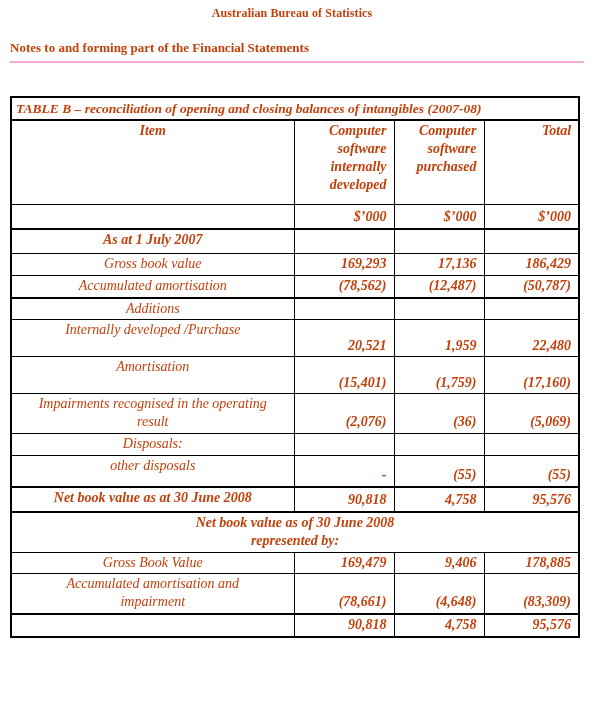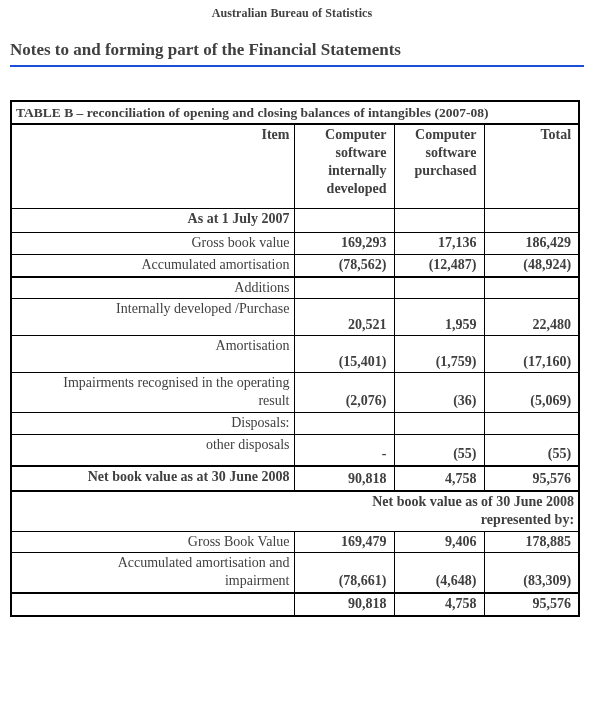--- a/index.html
+++ b/index.html
@@ -1,39 +1,39 @@
 <!DOCTYPE html>
 <html><head>
 <meta charset="utf-8">
 <style>
   html,body{margin:0;padding:0;background:#fff;}
   .sheet{
     position:relative;width:584px;height:711px;background:#ffffff;
-    font-family:"Liberation Serif","DejaVu Serif",serif;color:#404040;overflow:hidden;
+    font-family:"Liberation Serif","DejaVu Serif",serif;color:#c2410c;overflow:hidden;
   }
   .page-title{
     padding-top:6px;text-align:center;font-size:12px;font-weight:bold;letter-spacing:.1px;
   }
   .subtitle{
-    margin:19px 0 0 10px;width:582px;font-size:17px;font-weight:bold;
-    padding-bottom:5px;border-bottom:2px solid #1d4ed8;
+    margin:19px 0 0 10px;width:582px;font-size:13px;font-weight:bold;
+    padding-bottom:5px;border-bottom:2px solid #f9a8d4;
   }
   table.fin{
     margin:33px 0 0 10px;border-collapse:collapse;table-layout:fixed;
-    width:568px;border:2px solid #000;font-size:14px;line-height:1.28;
+    width:568px;border:2px solid #000;font-size:14px;line-height:1.28;font-style:italic;
   }
   table.fin td{border:1px solid #000;overflow:hidden;}
   tr.title-row td{
     border-bottom:2px solid #000;font-weight:bold;font-size:13.5px;
     padding:2px 4px;vertical-align:middle;
   }
   tr.head-row{height:84px;}
   tr.unit-row{height:25px;}
   tr.unit-row td{border-bottom:2px solid #000;}
-  td.lbl{vertical-align:top;text-align:right;padding:1px 4px 2px 4px;}
+  td.lbl{vertical-align:top;text-align:center;padding:1px 4px 2px 4px;}
   td.val{vertical-align:bottom;text-align:right;padding:1px 7px 2px 2px;font-weight:bold;}
   td.top{vertical-align:top;}
   td.b{font-weight:bold;}
   tr.tb td{border-bottom:2px solid #000;}
 </style>
 </head>
 <body>
 
 <div class="sheet">
 
@@ -51,37 +51,43 @@
     <tbody id="tbody">
       <tr class="title-row" style="height:20px">
         <td colspan="4">TABLE B – reconciliation of opening and closing balances of intangibles (2007-08)</td>
       </tr>
       <tr class="head-row">
         <td class="lbl b">Item</td>
         <td class="val top">Computer software internally developed</td>
         <td class="val top">Computer software purchased</td>
         <td class="val top">Total</td>
       </tr>
+      <tr class="unit-row">
+        <td class="lbl"></td>
+        <td class="val">$’000</td>
+        <td class="val">$’000</td>
+        <td class="val">$’000</td>
+      </tr>
     <tr style="height: 24px; padding-left: 22px;">
           <td class="lbl b">As at 1 July 2007</td>
           <td class="val"></td>
           <td class="val"></td>
           <td class="val"></td>
         </tr>
         <tr style="height: 21px;">
           <td class="lbl">Gross book value</td>
           <td class="val">169,293</td>
           <td class="val">17,136</td>
           <td class="val">186,429</td>
         </tr>
         <tr class="tb" style="height: 21px;">
           <td class="lbl">Accumulated amortisation</td>
           <td class="val">(78,562)</td>
           <td class="val">(12,487)</td>
-          <td class="val">(48,924)</td>
+          <td class="val">(50,787)</td>
         </tr>
         <tr style="height: 22px;">
           <td class="lbl">Additions</td>
           <td class="val"></td>
           <td class="val"></td>
           <td class="val"></td>
         </tr>
         <tr style="height: 37px; margin-top: 19px;">
           <td class="lbl">Internally developed /Purchase</td>
           <td class="val">20,521</td>

